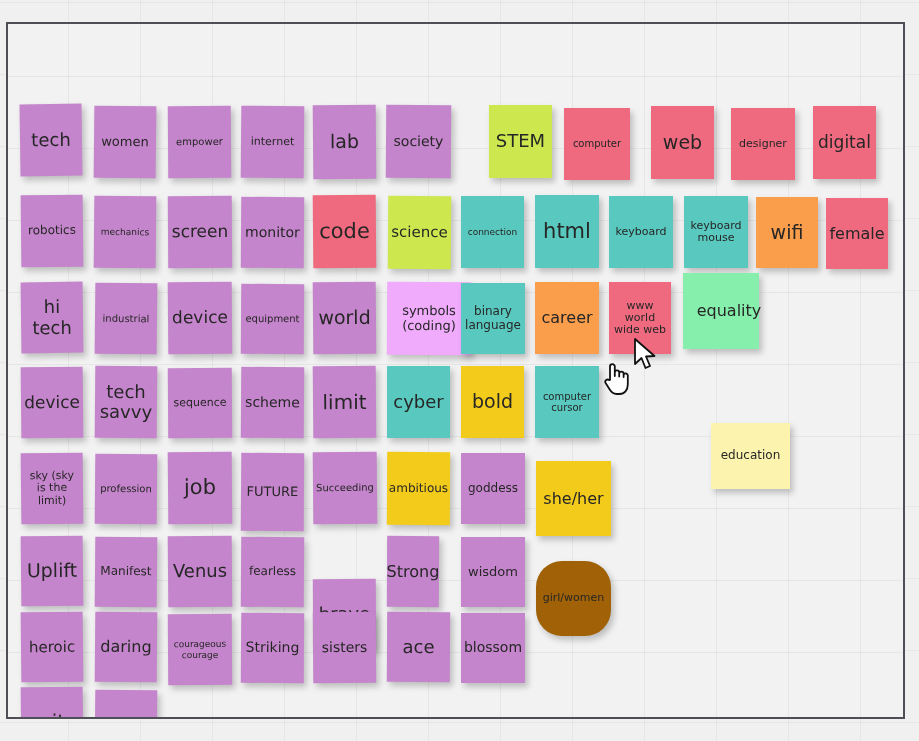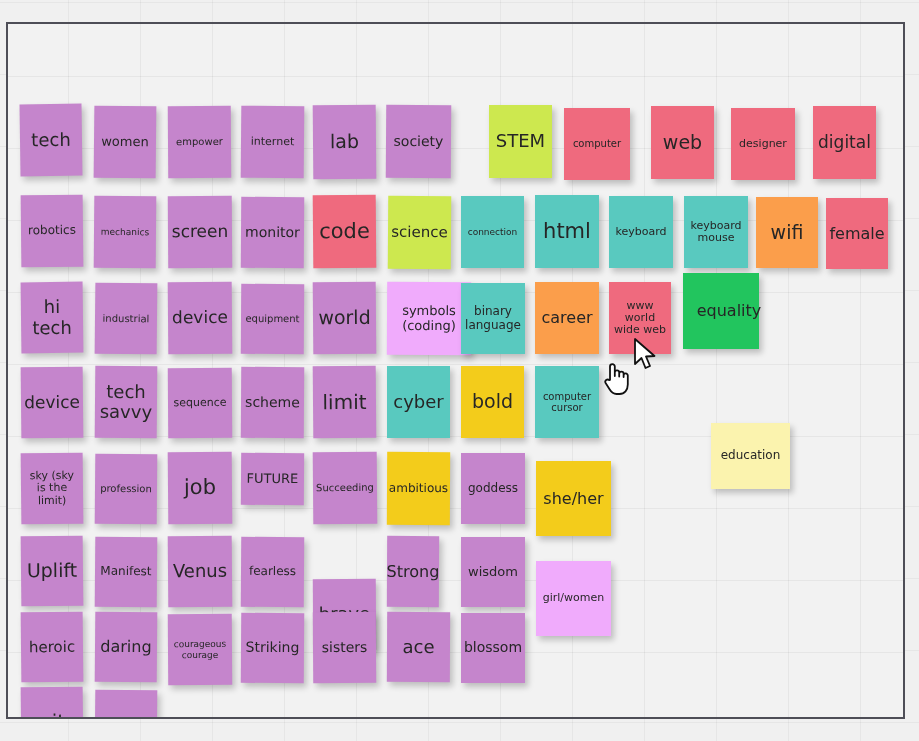--- a/index.html
+++ b/index.html
@@ -172,21 +172,21 @@
 language</span>
         </div>
         <div class="note" style="left: 527px; top: 258px; width: 64px; height: 72px; background: rgb(251, 158, 75); transform: rotate(0deg);">
           <span style="font-size: 16px;">career</span>
         </div>
         <div class="note" style="left: 601px; top: 258px; width: 62px; height: 72px; background: rgb(239, 106, 126); transform: rotate(0deg);">
           <span style="font-size: 11px;">www
 world
 wide web</span>
         </div>
-        <div class="note" style="left: 675px; top: 249px; width: 76px; height: 76px; background: #22c55e; transform: rotate(0deg); padding-left: 20px;">
+        <div class="note" style="left: 675px; top: 249px; width: 76px; height: 76px; background: #86efac; transform: rotate(0deg); padding-left: 20px;">
           <span style="font-size: 16px;">equality</span>
         </div>
         <div class="note" style="left: 13px; top: 343px; width: 62px; height: 71px; background: rgb(197, 133, 204); transform: rotate(-0.6deg);">
           <span style="font-size: 17px;">device</span>
         </div>
         <div class="note" style="left: 87px; top: 342px; width: 62px; height: 72px; background: rgb(197, 133, 204); transform: rotate(0.5deg);">
           <span style="font-size: 18px;">tech
 savvy</span>
         </div>
         <div class="note" style="left: 160px; top: 344px; width: 64px; height: 70px; background: rgb(197, 133, 204); transform: rotate(-0.4deg);">
@@ -212,21 +212,21 @@
           <span style="font-size: 11px;">sky (sky
 is the
 limit)</span>
         </div>
         <div class="note" style="left: 87px; top: 430px; width: 62px; height: 70px; background: rgb(197, 133, 204); transform: rotate(0.5deg);">
           <span style="font-size: 10px;">profession</span>
         </div>
         <div class="note" style="left: 160px; top: 428px; width: 64px; height: 72px; background: rgb(197, 133, 204); transform: rotate(-0.5deg);">
           <span style="font-size: 21px;">job</span>
         </div>
-        <div class="note" style="left: 233px; top: 429px; width: 63px; height: 52px; background: rgb(197, 133, 204); transform: rotate(0.4deg);">
+        <div class="note" style="left: 233px; top: 429px; width: 63px; height: 78px; background: rgb(197, 133, 204); transform: rotate(0.4deg);">
           <span style="font-size: 13px;">FUTURE</span>
         </div>
         <div class="note" style="left: 305px; top: 428px; width: 64px; height: 72px; background: rgb(197, 133, 204); transform: rotate(-0.5deg);">
           <span style="font-size: 10px;">Succeeding</span>
         </div>
         <div class="note" style="left: 379px; top: 428px; width: 63px; height: 73px; background: rgb(243, 204, 27); transform: rotate(0.3deg);">
           <span style="font-size: 12px;">ambitious</span>
         </div>
         <div class="note" style="left: 453px; top: 429px; width: 64px; height: 71px; background: rgb(197, 133, 204); transform: rotate(0deg);">
           <span style="font-size: 12px;">goddess</span>
@@ -251,21 +251,21 @@
         </div>
         <div class="note" style="left: 305px; top: 512px; width: 63px; height: 71px; background: rgb(197, 133, 204); transform: rotate(-0.4deg); margin-top: 43px;">
           <span style="font-size: 18px;">brave</span>
         </div>
         <div class="note" style="left: 379px; top: 512px; width: 52px; height: 71px; background: rgb(197, 133, 204); transform: rotate(0.3deg);">
           <span style="font-size: 16px;">Strong</span>
         </div>
         <div class="note" style="left: 453px; top: 513px; width: 64px; height: 70px; background: rgb(197, 133, 204); transform: rotate(0deg);">
           <span style="font-size: 13px;">wisdom</span>
         </div>
-        <div class="note" style="left: 528px; top: 537px; width: 75px; height: 75px; background: #f0abfc; transform: rotate(0deg);">
+        <div class="note" style="left: 528px; top: 537px; width: 75px; height: 75px; background: #a16207; transform: rotate(0deg); border-radius: 26px;">
           <span style="font-size: 11px;">girl/women</span>
         </div>
         <div class="note" style="left: 13px; top: 588px; width: 62px; height: 70px; background: rgb(197, 133, 204); transform: rotate(-0.6deg);">
           <span style="font-size: 15px;">heroic</span>
         </div>
         <div class="note" style="left: 87px; top: 588px; width: 62px; height: 70px; background: rgb(197, 133, 204); transform: rotate(0.5deg);">
           <span style="font-size: 16px;">daring</span>
         </div>
         <div class="note" style="left: 160px; top: 590px; width: 64px; height: 71px; background: rgb(197, 133, 204); transform: rotate(-0.4deg);">
           <span style="font-size: 9px;">courageous

